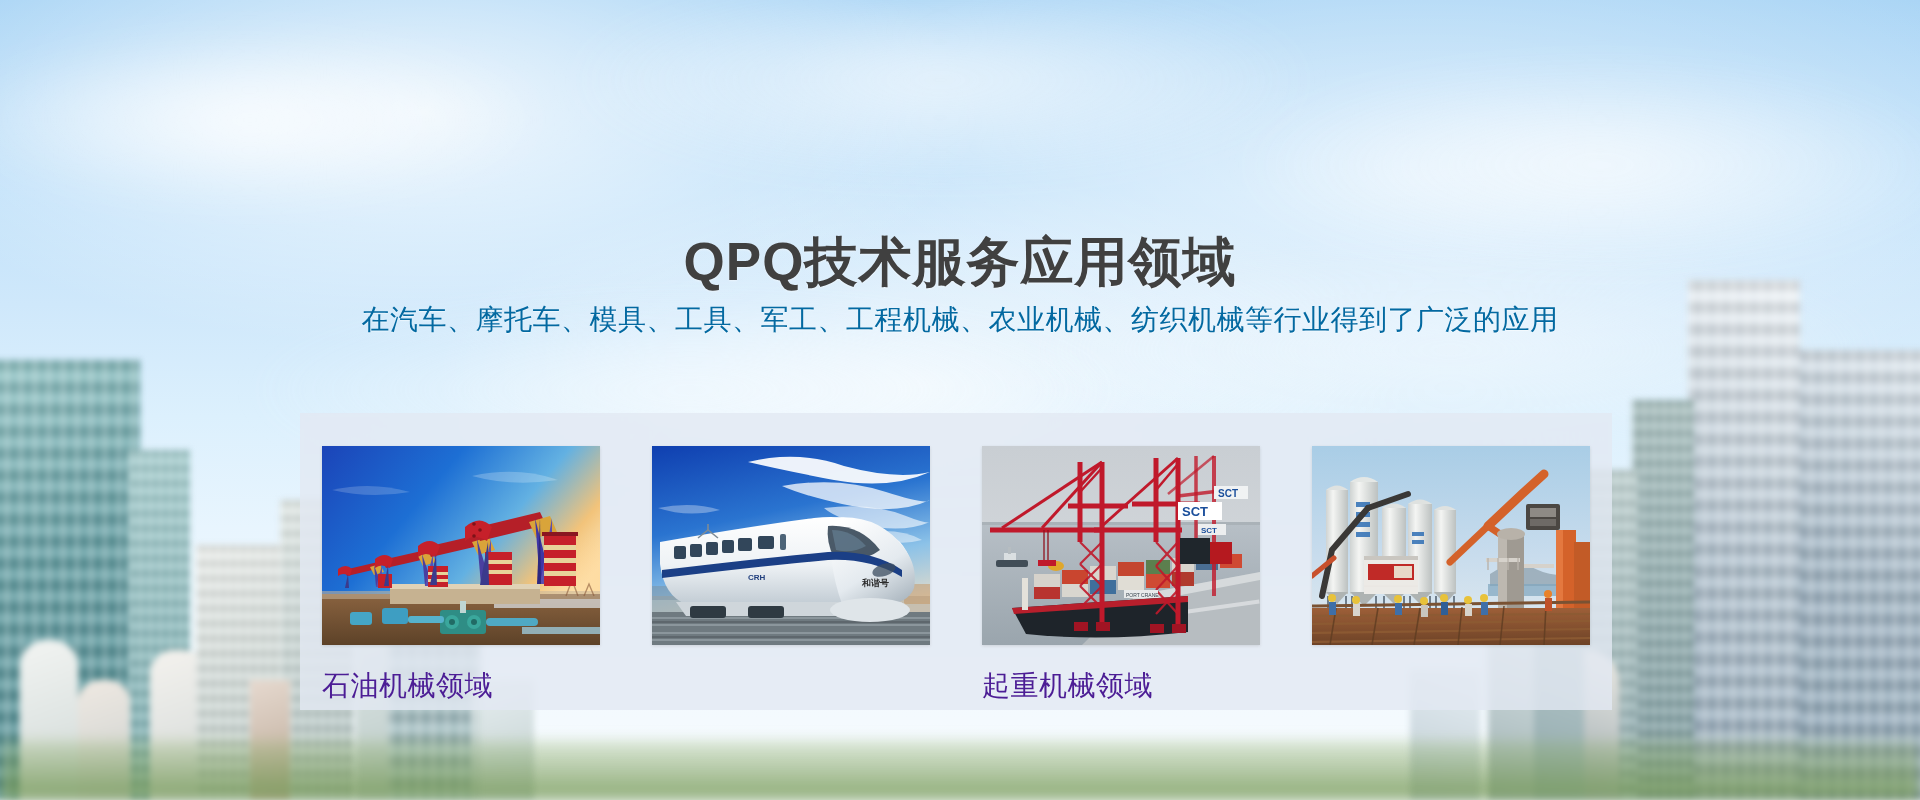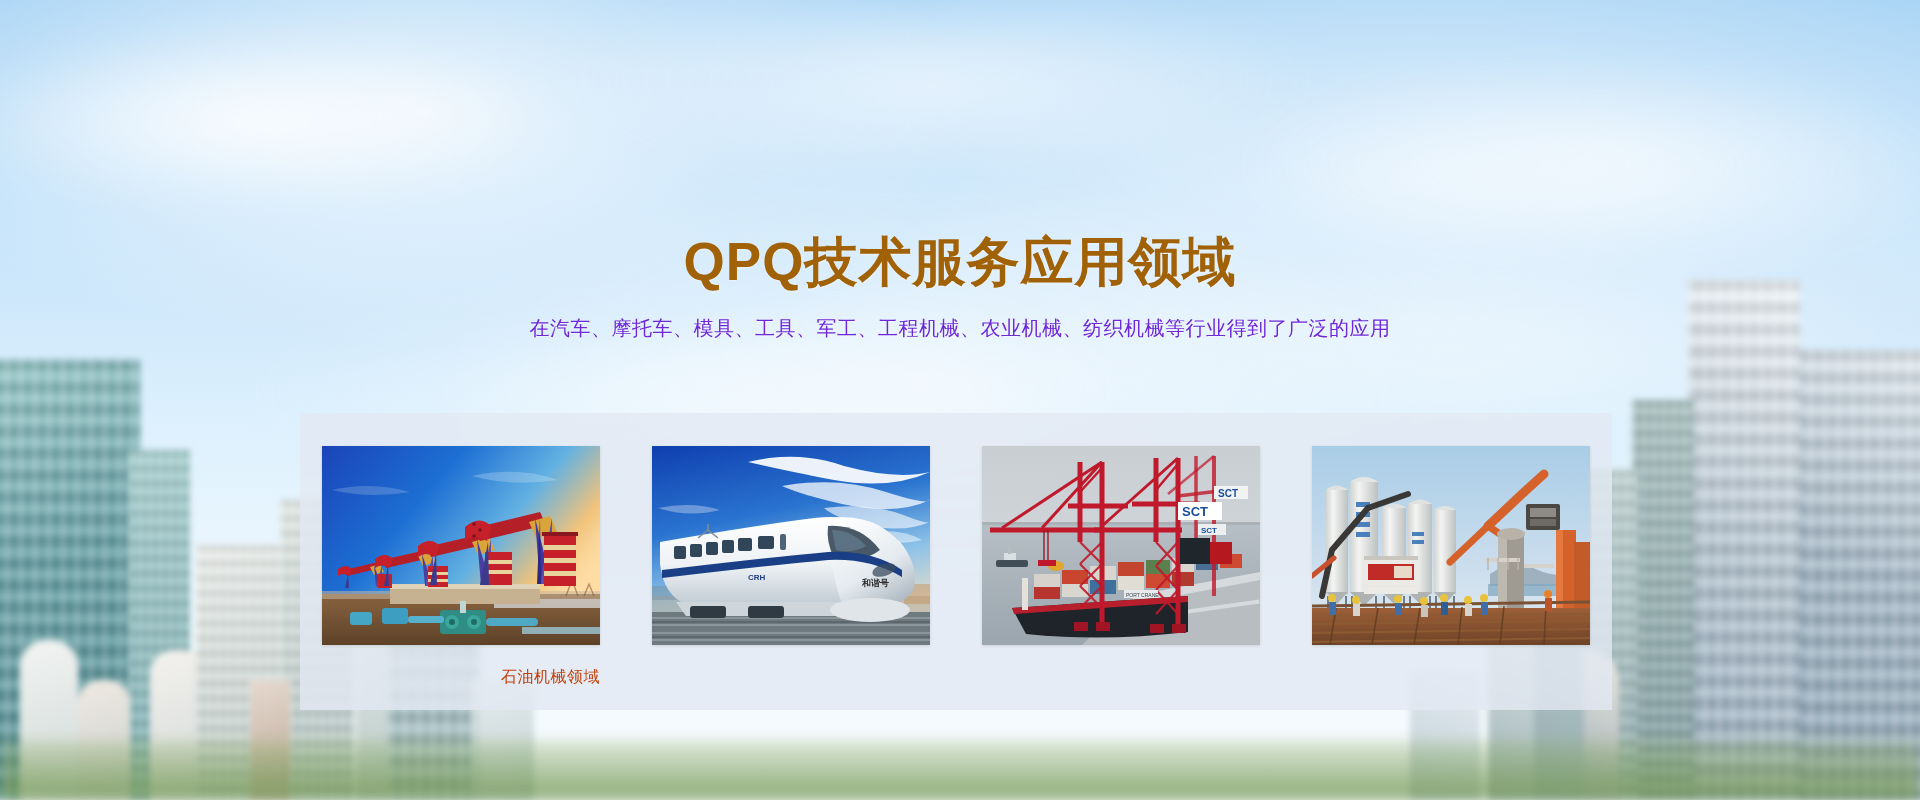--- a/index.html
+++ b/index.html
@@ -59,27 +59,27 @@
   }
   .greenstrip {
     position:absolute; left:0; right:0; bottom:0; height:60px;
     background:linear-gradient(to top, rgba(120,155,90,.85), rgba(150,180,110,.25));
     filter:blur(6px);
   }
 
   
   .heading-wrap { position:absolute; left:0; right:0; top:232px; text-align:center; }
   .page-title {
-    font-size:53px; font-weight:bold; color:#a16207;
+    font-size:53px; font-weight:bold; color:#404040;
     letter-spacing:1px; line-height:1.15;
     text-shadow:0 1px 2px rgba(255,255,255,.45);
   }
   .page-subtitle {
-    margin-top:22px;
-    font-size:20px; color:#6d28d9; letter-spacing:.5px;
+    margin-top:8px;
+    font-size:28px; color:#0369a1; letter-spacing:.5px;
     text-shadow:0 1px 1px rgba(255,255,255,.55);
   }
 
   
   .panel {
     position:absolute; left:300px; top:413px; width:1312px; height:297px;
     background:rgba(226,233,242,.80);
     backdrop-filter:blur(2px);
   }
   .cards {
@@ -87,22 +87,22 @@
     display:flex; justify-content:center; align-items:flex-start;
     gap:52px; padding:33px 30px 0 30px;
   }
   .card { width:278px; }
   .thumb {
     width:278px; height:199px; overflow:hidden; position:relative;
     background:#8aa; box-shadow:0 1px 3px rgba(0,0,0,.12);
   }
   .thumb > svg { display:block; width:100%; height:100%; }
   .card-label {
-    margin-top:22px; text-align:right;
-    font-size:16px; color:#c2410c; letter-spacing:.5px;
+    margin-top:22px; text-align:left;
+    font-size:28px; color:#4c1d95; letter-spacing:.5px;
   }
 </style>
 </head>
 <body>
 
 <div id="stage">
 
   <div class="sky"></div>
   <div class="cloudwisp cw1"></div>
   <div class="cloudwisp cw2"></div>
@@ -463,20 +463,21 @@
               <rect x="216" y="78" width="28" height="11" fill="#eceeef"></rect>
               <text x="219" y="87" font-family="Liberation Sans, sans-serif" font-size="8" font-weight="bold" fill="#1a4e9b">SCT</text>
             </g>
             <rect x="142" y="144" width="34" height="8" fill="#e8eaeb"></rect>
             <text x="144" y="151" font-family="Liberation Sans, sans-serif" font-size="5" fill="#3a4650">PORT CRANE</text>
 
             <rect x="198" y="92" width="30" height="26" fill="#1f262c"></rect>
             <rect x="228" y="96" width="22" height="22" fill="#b5191f"></rect>
           </svg>
         </div>
+        <div class="card-label">起重机械领域</div>
       </div>
 
       <div class="card">
         <div class="thumb">
           <svg viewBox="0 0 278 199" preserveAspectRatio="xMidYMid slice">
             <defs>
               <linearGradient id="g4sky" x1="0" y1="0" x2="0" y2="1">
                 <stop offset="0%" stop-color="#a9cde6"></stop>
                   <stop offset="55%" stop-color="#c8dced"></stop>
                 <stop offset="100%" stop-color="#e2ebef"></stop>

